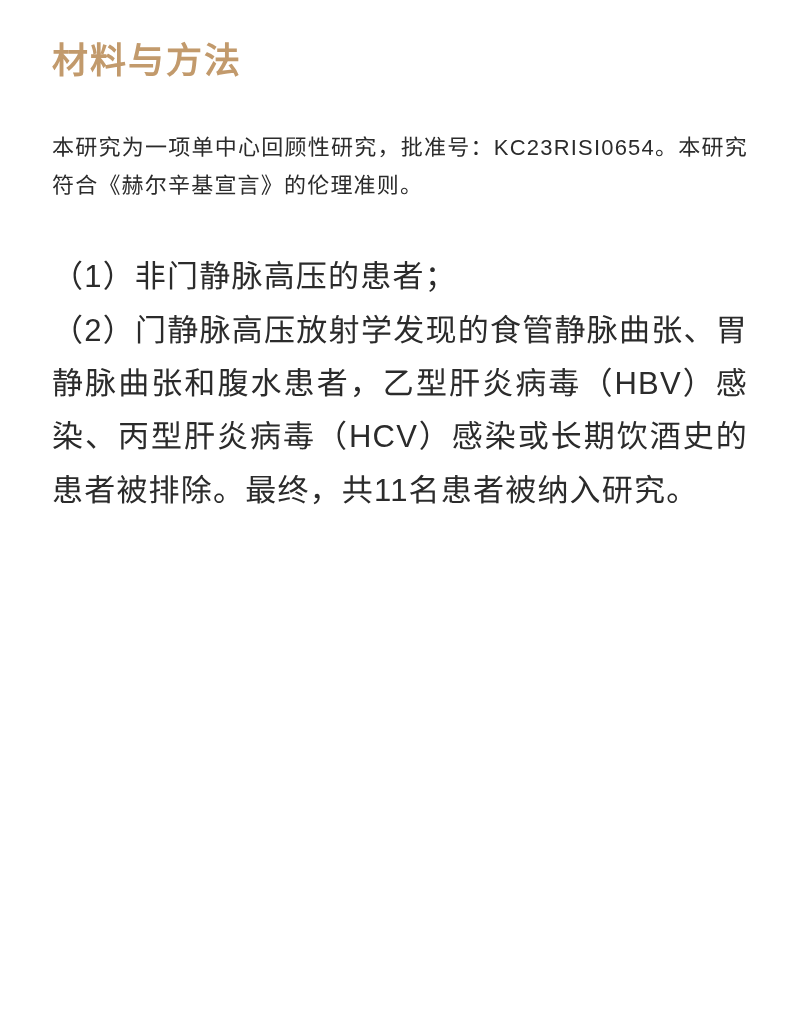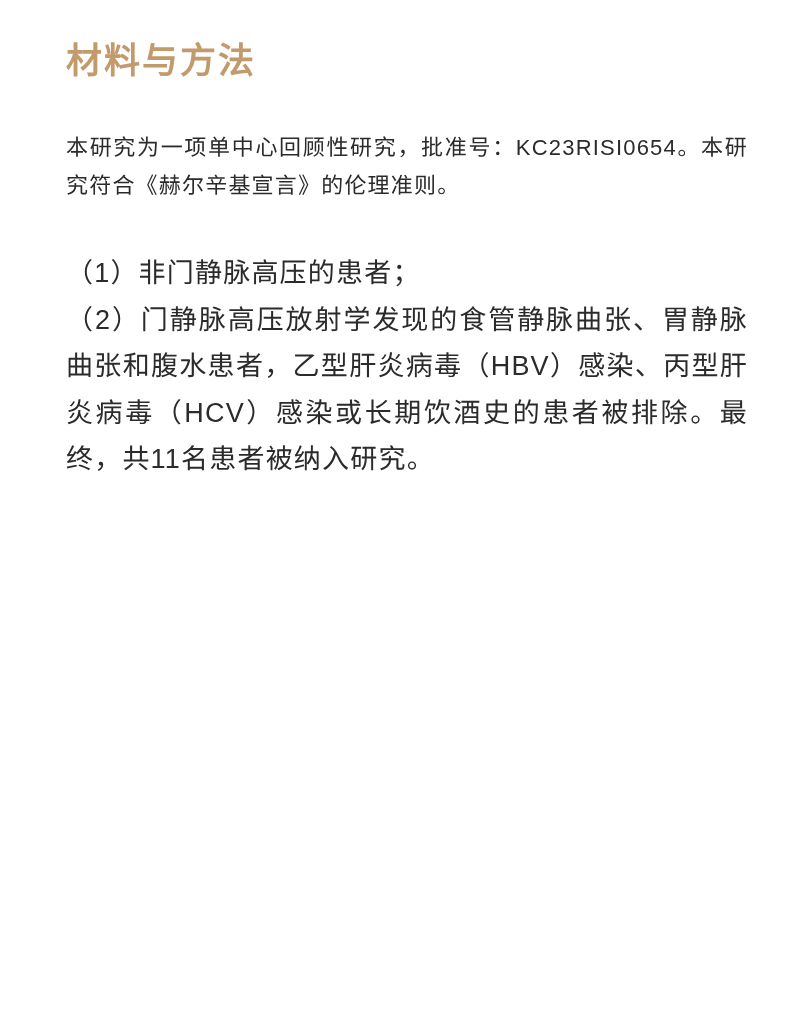--- a/index.html
+++ b/index.html
@@ -11,21 +11,21 @@
     height: 1030px;
     background: #ffffff;
     font-family: "Liberation Sans", "DejaVu Sans", sans-serif;
     color: #262626;
     overflow: hidden;
   }
   .page {
     box-sizing: border-box;
     width: 800px;
     height: 1030px;
-    padding: 38px 52px 0 66px;
+    padding: 38px 52px 0 52px;
   }
   .section-title {
     font-size: 36px;
     font-weight: bold;
     color: #c29a6c;
     letter-spacing: 2px;
     line-height: 1.3;
     margin: 0 0 44px 0;
   }
   .para {
@@ -34,21 +34,21 @@
     letter-spacing: 1.2px;
     color: #2b2b2b;
     margin: 0 0 46px 0;
     text-align: justify;
     text-justify: inter-ideograph;
   }
   .para.tight {
     margin-bottom: 0;
   }
   .list-line {
-    font-size: 27px;
+    font-size: 31px;
     line-height: 1.72;
     letter-spacing: 1.2px;
     color: #2b2b2b;
     margin: 0;
     text-align: justify;
     text-justify: inter-ideograph;
   }
   .list-line.first {
     margin-top: 8px;
   }

